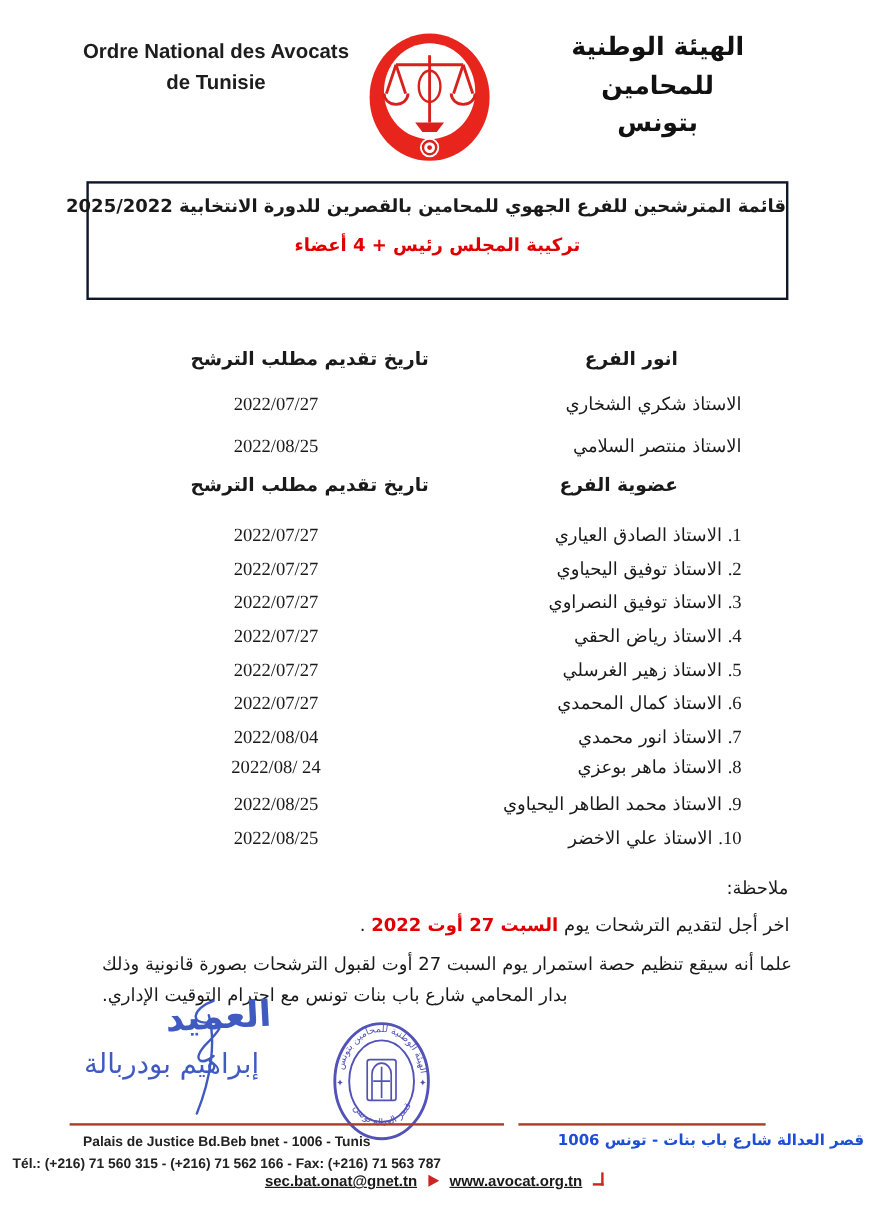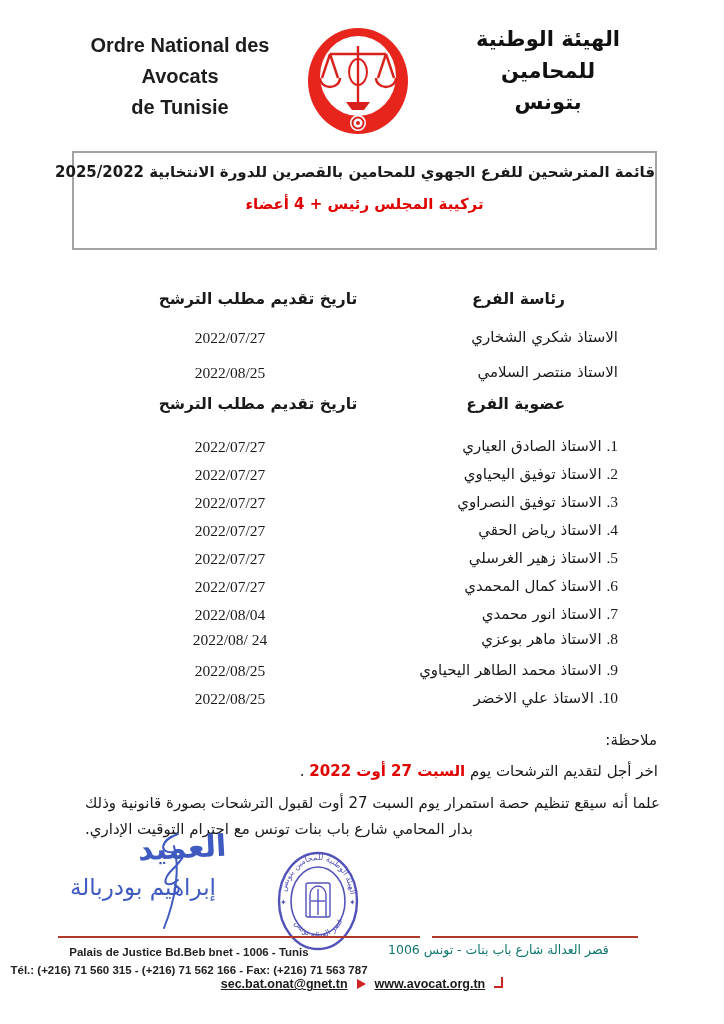--- a/index.html
+++ b/index.html
@@ -1,29 +1,29 @@
 <!DOCTYPE html>
 <html><head>
 <meta charset="utf-8">
 <style>
   * { margin:0; padding:0; box-sizing:border-box; }
   html,body { width:724px; height:1024px; background:#ffffff; overflow:hidden; }
   body { position:relative; font-family:"DejaVu Sans", sans-serif; color:#1a1a1a; }
 
   
   .org-fr { position:absolute; left:58px; top:30px; width:244px; text-align:center;
-            font-family:"Liberation Sans", sans-serif; font-weight:bold; font-size:20px;
+            font-family:"Liberation Sans", sans-serif; font-weight:bold; font-size:17px;
             line-height:1.55; color:#1d1d1d; }
   .org-ar { position:absolute; left:430px; top:24px; width:236px; text-align:center;
             direction:rtl; font-weight:bold; font-size:21px; line-height:1.5; color:#111; }
   .logo-wrap { position:absolute; left:306px; top:26px; width:104px; height:110px; }
 
   
   .title-box { position:absolute; left:72px; top:151px; width:585px; height:99px;
-               border:2px solid #a3a3a3; direction:rtl; text-align:center; padding-top:3px; }
+               border:2px solid #0f172a; direction:rtl; text-align:center; padding-top:3px; }
   .title-box .tl { height:32px; line-height:32px; font-weight:bold; font-size:15px; white-space:nowrap; }
   .title-box .tl.red { color:#e00000; }
 
   
   .section { position:absolute; left:60px; width:600px; }
   .sec-presidency { top:290px; height:100px; }
   .sec-membership { top:395px; height:330px; }
   .head-right { position:absolute; right:95px; top:0; direction:rtl; font-weight:bold;
                 font-size:15.5px; white-space:nowrap; }
   .head-date  { position:absolute; left:68px; top:0; width:260px; text-align:center;
@@ -53,22 +53,22 @@
   .sig-squiggle { position:absolute; left:130px; top:828px; width:90px; height:105px; }
   .stamp-wrap { position:absolute; left:277px; top:851px; width:82px; height:100px; opacity:.88; }
 
   
   .rule { position:absolute; height:2px; background:#b03a2a; top:936px; }
   .rule-left  { left:58px;  width:362px; }
   .rule-right { left:432px; width:206px; }
   .foot-fr { position:absolute; left:0; top:943px; width:378px; text-align:center;
              font-family:"Liberation Sans", sans-serif; font-weight:bold; font-size:11.5px;
              line-height:1.6; color:#222; white-space:nowrap; }
-  .foot-ar { position:absolute; left:388px; top:941px; width:332px; text-align:left;
-             direction:rtl; font-weight:normal; color:#0f766e; white-space:nowrap; }
+  .foot-ar { position:absolute; left:388px; top:941px; width:332px; text-align:right;
+             direction:rtl; font-weight:bold; color:#1d4ed8; white-space:nowrap; }
   .foot-ar .l1 { font-size:12.5px; line-height:1.45; }
   .foot-ar .l2 { font-size:11px; line-height:1.5; }
   .foot-ar .num { font-family:"Liberation Sans", sans-serif; direction:ltr; unicode-bidi:isolate; }
   .foot-center { position:absolute; left:152px; top:977px; width:420px; display:flex;
                  justify-content:center; align-items:center; gap:9px;
                  font-family:"Liberation Sans", sans-serif; font-weight:bold; font-size:12.5px;text-decoration:underline; }
   .tri { width:0; height:0; border-left:9px solid #cc2420; border-top:5px solid transparent;
          border-bottom:5px solid transparent; display:inline-block; }
   .corner { width:9px; height:11px; border-right:2px solid #cc2420;
             border-bottom:2px solid #cc2420; display:inline-block; margin-top:-4px; }
@@ -112,21 +112,21 @@
   <div>بتونس</div>
 </div>
 
 <div class="title-box">
   <div class="tl">قائمة المترشحين للفرع الجهوي للمحامين بالقصرين للدورة الانتخابية 2025/2022</div>
   <div class="tl red">تركيبة المجلس رئيس + 4 أعضاء</div>
 </div>
 
 <div class="section sec-presidency">
   <div class="head-date">تاريخ تقديم مطلب الترشح</div>
-  <div class="head-right">رئاسة الفرع</div>
+  <div class="head-right">انور الفرع</div>
 
   <div class="row" style="top:38px;">
     <span class="cell-date">2022/07/27</span>
     <span class="cell-name">الاستاذ شكري الشخاري</span>
   </div>
   <div class="row" style="top:73px;">
     <span class="cell-date">2022/08/25</span>
     <span class="cell-name">الاستاذ منتصر السلامي</span>
   </div>
 </div>

